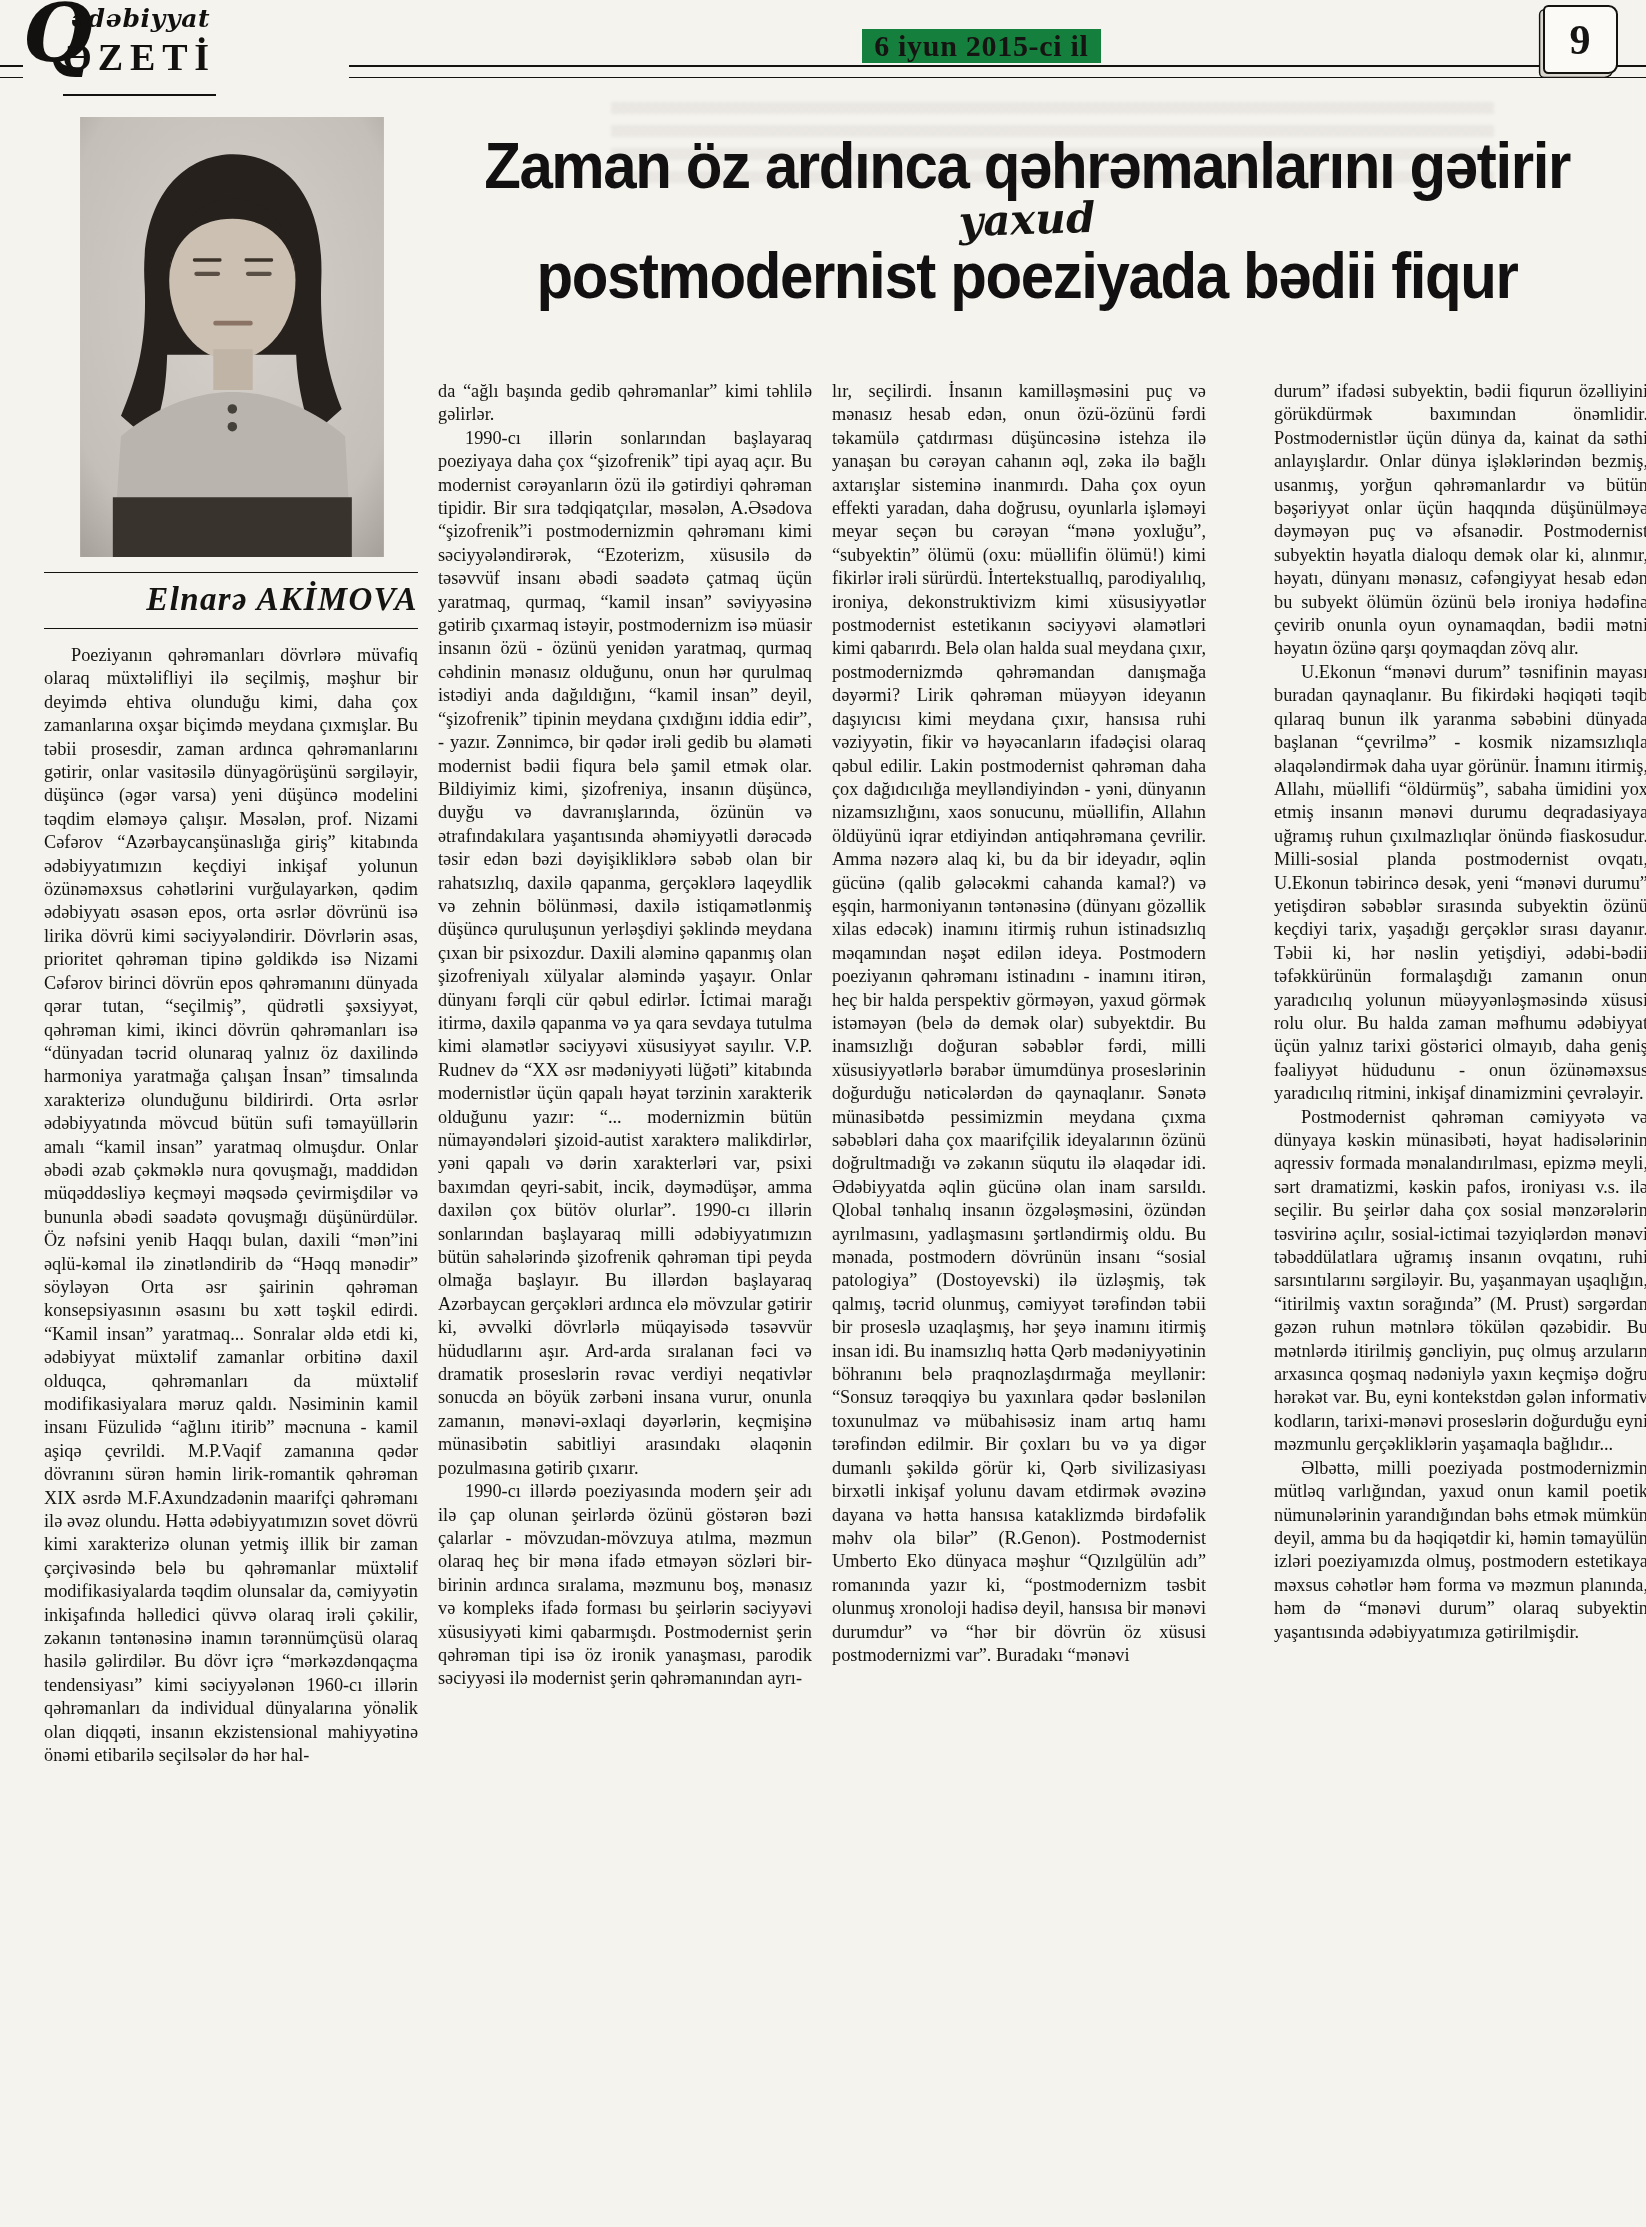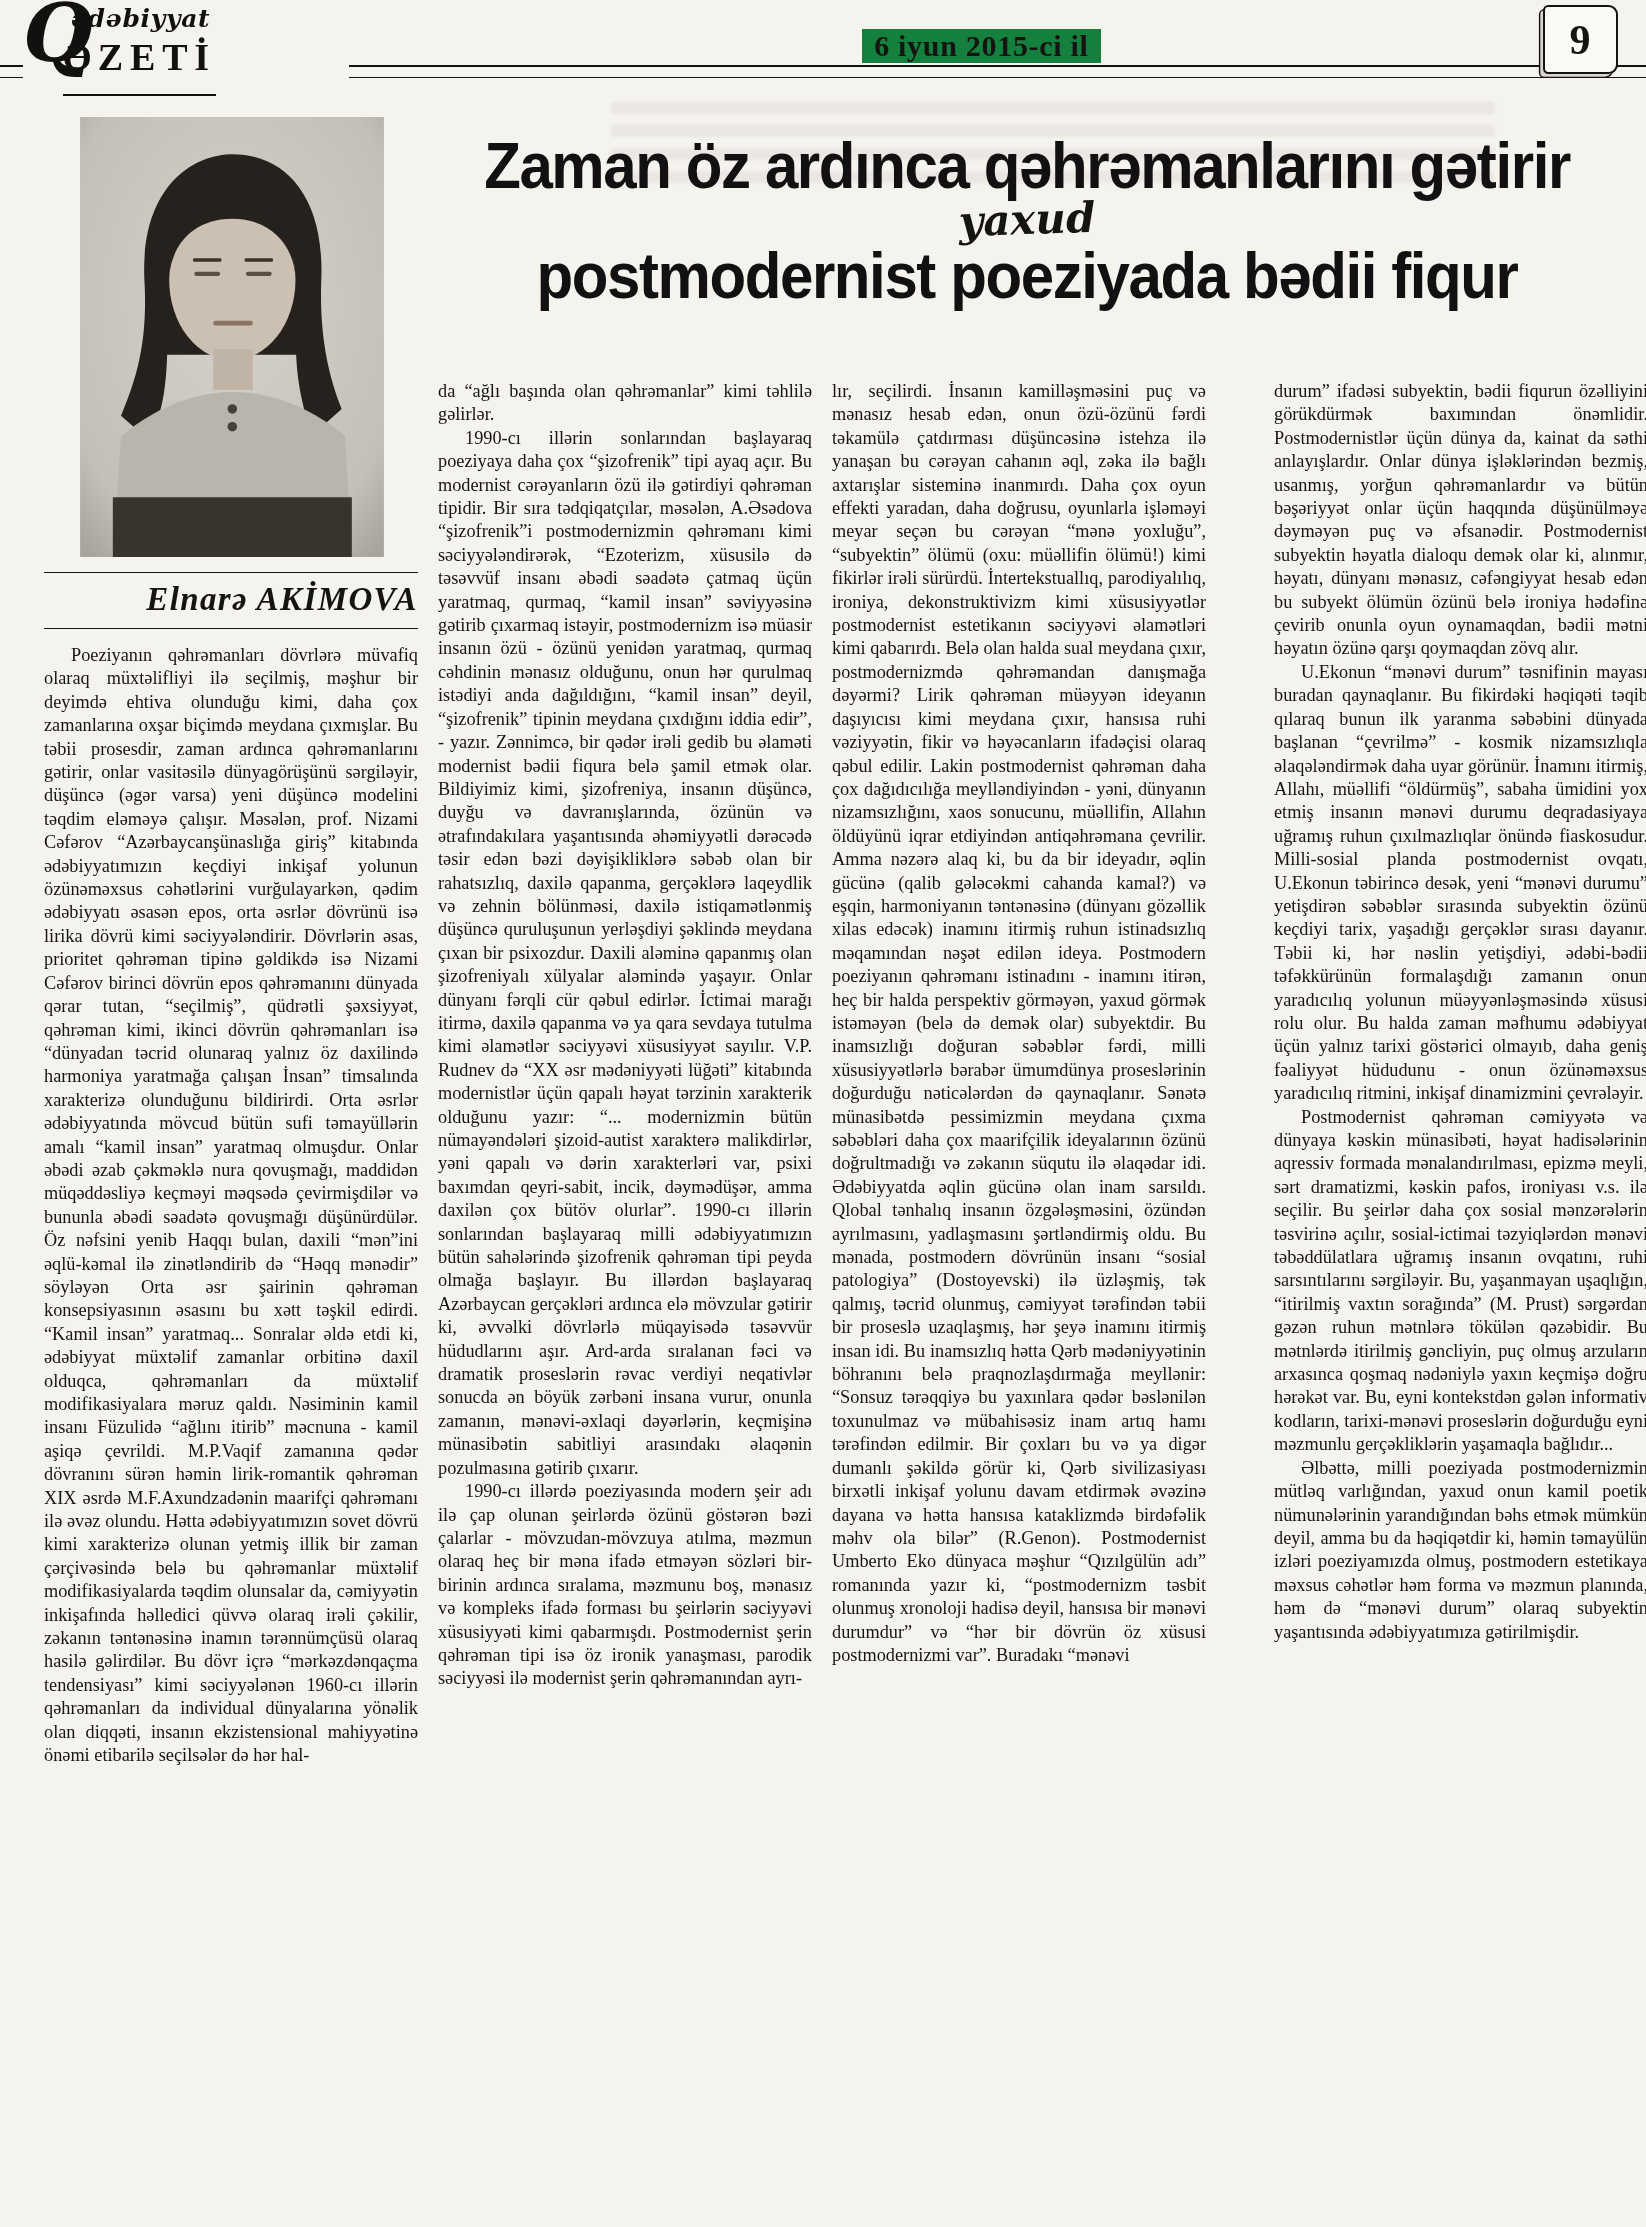--- a/index.html
+++ b/index.html
@@ -157,21 +157,21 @@
 </div>
 
 <div class="author-block">
   <span class="author-name">Elnarə AKİMOVA</span>
 </div>
 
 <div class="col first">
     <p class="">Poeziyanın qəhrəmanları dövrlərə müvafiq olaraq müxtəlifliyi ilə seçilmiş, məşhur bir deyimdə ehtiva olunduğu kimi, daha çox zamanlarına oxşar biçimdə meydana çıxmışlar. Bu təbii prosesdir, zaman ardınca qəhrəmanlarını gətirir, onlar vasitəsilə dünyagörüşünü sərgiləyir, düşüncə (əgər varsa) yeni düşüncə modelini təqdim eləməyə çalışır. Məsələn, prof. Nizami Cəfərov “Azərbaycanşünaslığa giriş” kitabında ədəbiyyatımızın keçdiyi inkişaf yolunun özünəməxsus cəhətlərini vurğulayarkən, qədim ədəbiyyatı əsasən epos, orta əsrlər dövrünü isə lirika dövrü kimi səciyyələndirir. Dövrlərin əsas, prioritet qəhrəman tipinə gəldikdə isə Nizami Cəfərov birinci dövrün epos qəhrəmanını dünyada qərar tutan, “seçilmiş”, qüdrətli şəxsiyyət, qəhrəman kimi, ikinci dövrün qəhrəmanları isə “dünyadan təcrid olunaraq yalnız öz daxilində harmoniya yaratmağa çalışan İnsan” timsalında xarakterizə olunduğunu bildirirdi. Orta əsrlər ədəbiyyatında mövcud bütün sufi təmayüllərin amalı “kamil insan” yaratmaq olmuşdur. Onlar əbədi əzab çəkməklə nura qovuşmağı, maddidən müqəddəsliyə keçməyi məqsədə çevirmişdilər və bununla əbədi səadətə qovuşmağı düşünürdülər. Öz nəfsini yenib Haqqı bulan, daxili “mən”ini əqlü-kəmal ilə zinətləndirib də “Həqq mənədir” söyləyən Orta əsr şairinin qəhrəman konsepsiyasının əsasını bu xətt təşkil edirdi. “Kamil insan” yaratmaq... Sonralar əldə etdi ki, ədəbiyyat müxtəlif zamanlar orbitinə daxil olduqca, qəhrəmanları da müxtəlif modifikasiyalara məruz qaldı. Nəsiminin kamil insanı Füzulidə “ağlını itirib” məcnuna - kamil aşiqə çevrildi. M.P.Vaqif zamanına qədər dövranını sürən həmin lirik-romantik qəhrəman XIX əsrdə M.F.Axundzadənin maarifçi qəhrəmanı ilə əvəz olundu. Hətta ədəbiyyatımızın sovet dövrü kimi xarakterizə olunan yetmiş illik bir zaman çərçivəsində belə bu qəhrəmanlar müxtəlif modifikasiyalarda təqdim olunsalar da, cəmiyyətin inkişafında həlledici qüvvə olaraq irəli çəkilir, zəkanın təntənəsinə inamın tərənnümçüsü olaraq hasilə gəlirdilər. Bu dövr içrə “mərkəzdənqaçma tendensiyası” kimi səciyyələnən 1960-cı illərin qəhrəmanları da individual dünyalarına yönəlik olan diqqəti, insanın ekzistensional mahiyyətinə önəmi etibarilə seçilsələr də hər hal-</p>
   </div>
 <div class="col c2">
-    <p class="cont">da “ağlı başında olan qəhrəmanlar” kimi təhlilə gəlirlər.</p>
+    <p class="cont">da “ağlı başında gedib qəhrəmanlar” kimi təhlilə gəlirlər.</p>
     <p class="">1990-cı illərin sonlarından başlayaraq poeziyaya daha çox “şizofrenik” tipi ayaq açır. Bu modernist cərəyanların özü ilə gətirdiyi qəhrəman tipidir. Bir sıra tədqiqatçılar, məsələn, A.Əsədova “şizofrenik”i postmodernizmin qəhrəmanı kimi səciyyələndirərək, “Ezoterizm, xüsusilə də təsəvvüf insanı əbədi səadətə çatmaq üçün yaratmaq, qurmaq, “kamil insan” səviyyəsinə gətirib çıxarmaq istəyir, postmodernizm isə müasir insanın özü - özünü yenidən yaratmaq, qurmaq cəhdinin mənasız olduğunu, onun hər qurulmaq istədiyi anda dağıldığını, “kamil insan” deyil, “şizofrenik” tipinin meydana çıxdığını iddia edir”, - yazır. Zənnimcə, bir qədər irəli gedib bu əlaməti modernist bədii fiqura belə şamil etmək olar. Bildiyimiz kimi, şizofreniya, insanın düşüncə, duyğu və davranışlarında, özünün və ətrafındakılara yaşantısında əhəmiyyətli dərəcədə təsir edən bəzi dəyişikliklərə səbəb olan bir rahatsızlıq, daxilə qapanma, gerçəklərə laqeydlik və zehnin bölünməsi, daxilə istiqamətlənmiş düşüncə quruluşunun yerləşdiyi şəklində meydana çıxan bir psixozdur. Daxili aləminə qapanmış olan şizofreniyalı xülyalar aləmində yaşayır. Onlar dünyanı fərqli cür qəbul edirlər. İctimai marağı itirmə, daxilə qapanma və ya qara sevdaya tutulma kimi əlamətlər səciyyəvi xüsusiyyət sayılır. V.P. Rudnev də “XX əsr mədəniyyəti lüğəti” kitabında modernistlər üçün qapalı həyat tərzinin xarakterik olduğunu yazır: “... modernizmin bütün nümayəndələri şizoid-autist xarakterə malikdirlər, yəni qapalı və dərin xarakterləri var, psixi baxımdan qeyri-sabit, incik, dəymədüşər, amma daxilən çox bütöv olurlar”. 1990-cı illərin sonlarından başlayaraq milli ədəbiyyatımızın bütün sahələrində şizofrenik qəhrəman tipi peyda olmağa başlayır. Bu illərdən başlayaraq Azərbaycan gerçəkləri ardınca elə mövzular gətirir ki, əvvəlki dövrlərlə müqayisədə təsəvvür hüdudlarını aşır. Ard-arda sıralanan fəci və dramatik proseslərin rəvac verdiyi neqativlər sonucda ən böyük zərbəni insana vurur, onunla zamanın, mənəvi-əxlaqi dəyərlərin, keçmişinə münasibətin sabitliyi arasındakı əlaqənin pozulmasına gətirib çıxarır.</p>
     <p class="">1990-cı illərdə poeziyasında modern şeir adı ilə çap olunan şeirlərdə özünü göstərən bəzi çalarlar - mövzudan-mövzuya atılma, məzmun olaraq heç bir məna ifadə etməyən sözləri bir-birinin ardınca sıralama, məzmunu boş, mənasız və kompleks ifadə forması bu şeirlərin səciyyəvi xüsusiyyəti kimi qabarmışdı. Postmodernist şerin qəhrəman tipi isə öz ironik yanaşması, parodik səciyyəsi ilə modernist şerin qəhrəmanından ayrı-</p>
   </div>
 <div class="col c3">
     <p class="cont">lır, seçilirdi. İnsanın kamilləşməsini puç və mənasız hesab edən, onun özü-özünü fərdi təkamülə çatdırması düşüncəsinə istehza ilə yanaşan bu cərəyan cahanın əql, zəka ilə bağlı axtarışlar sisteminə inanmırdı. Daha çox oyun effekti yaradan, daha doğrusu, oyunlarla işləməyi meyar seçən bu cərəyan “mənə yoxluğu”, “subyektin” ölümü (oxu: müəllifin ölümü!) kimi fikirlər irəli sürürdü. İntertekstuallıq, parodiyalılıq, ironiya, dekonstruktivizm kimi xüsusiyyətlər postmodernist estetikanın səciyyəvi əlamətləri kimi qabarırdı. Belə olan halda sual meydana çıxır, postmodernizmdə qəhrəmandan danışmağa dəyərmi? Lirik qəhrəman müəyyən ideyanın daşıyıcısı kimi meydana çıxır, hansısa ruhi vəziyyətin, fikir və həyəcanların ifadəçisi olaraq qəbul edilir. Lakin postmodernist qəhrəman daha çox dağıdıcılığa meylləndiyindən - yəni, dünyanın nizamsızlığını, xaos sonucunu, müəllifin, Allahın öldüyünü iqrar etdiyindən antiqəhrəmana çevrilir. Amma nəzərə alaq ki, bu da bir ideyadır, əqlin gücünə (qalib gələcəkmi cahanda kamal?) və eşqin, harmoniyanın təntənəsinə (dünyanı gözəllik xilas edəcək) inamını itirmiş ruhun istinadsızlıq məqamından nəşət edilən ideya. Postmodern poeziyanın qəhrəmanı istinadını - inamını itirən, heç bir halda perspektiv görməyən, yaxud görmək istəməyən (belə də demək olar) subyektdir. Bu inamsızlığı doğuran səbəblər fərdi, milli xüsusiyyətlərlə bərabər ümumdünya proseslərinin doğurduğu nəticələrdən də qaynaqlanır. Sənətə münasibətdə pessimizmin meydana çıxma səbəbləri daha çox maarifçilik ideyalarının özünü doğrultmadığı və zəkanın süqutu ilə əlaqədar idi. Ədəbiyyatda əqlin gücünə olan inam sarsıldı. Qlobal tənhalıq insanın özgələşməsini, özündən ayrılmasını, yadlaşmasını şərtləndirmiş oldu. Bu mənada, postmodern dövrünün insanı “sosial patologiya” (Dostoyevski) ilə üzləşmiş, tək qalmış, təcrid olunmuş, cəmiyyət tərəfindən təbii bir proseslə uzaqlaşmış, hər şeyə inamını itirmiş insan idi. Bu inamsızlıq hətta Qərb mədəniyyətinin böhranını belə praqnozlaşdırmağa meyllənir: “Sonsuz tərəqqiyə bu yaxınlara qədər bəslənilən toxunulmaz və mübahisəsiz inam artıq hamı tərəfindən edilmir. Bir çoxları bu və ya digər dumanlı şəkildə görür ki, Qərb sivilizasiyası birxətli inkişaf yolunu davam etdirmək əvəzinə dayana və hətta hansısa kataklizmdə birdəfəlik məhv ola bilər” (R.Genon). Postmodernist Umberto Eko dünyaca məşhur “Qızılgülün adı” romanında yazır ki, “postmodernizm təsbit olunmuş xronoloji hadisə deyil, hansısa bir mənəvi durumdur” və “hər bir dövrün öz xüsusi postmodernizmi var”. Buradakı “mənəvi</p>
   </div>
 <div class="col c4">
     <p class="cont">durum” ifadəsi subyektin, bədii fiqurun özəlliyini görükdürmək baxımından önəmlidir. Postmodernistlər üçün dünya da, kainat da səthi anlayışlardır. Onlar dünya işləklərindən bezmiş, usanmış, yorğun qəhrəmanlardır və bütün bəşəriyyət onlar üçün haqqında düşünülməyə dəyməyən puç və əfsanədir. Postmodernist subyektin həyatla dialoqu demək olar ki, alınmır, həyatı, dünyanı mənasız, cəfəngiyyat hesab edən bu subyekt ölümün özünü belə ironiya hədəfinə çevirib onunla oyun oynamaqdan, bədii mətni həyatın özünə qarşı qoymaqdan zövq alır.</p>
     <p class="">U.Ekonun “mənəvi durum” təsnifinin mayası buradan qaynaqlanır. Bu fikirdəki həqiqəti təqib qılaraq bunun ilk yaranma səbəbini dünyada başlanan “çevrilmə” - kosmik nizamsızlıqla əlaqələndirmək daha uyar görünür. İnamını itirmiş, Allahı, müəllifi “öldürmüş”, sabaha ümidini yox etmiş insanın mənəvi durumu deqradasiyaya uğramış ruhun çıxılmazlıqlar önündə fiaskosudur. Milli-sosial planda postmodernist ovqatı, U.Ekonun təbirincə desək, yeni “mənəvi durumu” yetişdirən səbəblər sırasında subyektin özünü keçdiyi tarix, yaşadığı gerçəklər sırası dayanır. Təbii ki, hər nəslin yetişdiyi, ədəbi-bədii təfəkkürünün formalaşdığı zamanın onun yaradıcılıq yolunun müəyyənləşməsində xüsusi rolu olur. Bu halda zaman məfhumu ədəbiyyat üçün yalnız tarixi göstərici olmayıb, daha geniş fəaliyyət hüdudunu - onun özünəməxsus yaradıcılıq ritmini, inkişaf dinamizmini çevrələyir.</p>
     <p class="">Postmodernist qəhrəman cəmiyyətə və dünyaya kəskin münasibəti, həyat hadisələrinin aqressiv formada mənalandırılması, epizmə meyli, sərt dramatizmi, kəskin pafos, ironiyası v.s. ilə seçilir. Bu şeirlər daha çox sosial mənzərələrin təsvirinə açılır, sosial-ictimai təzyiqlərdən mənəvi təbəddülatlara uğramış insanın ovqatını, ruhi sarsıntılarını sərgiləyir. Bu, yaşanmayan uşaqlığın, “itirilmiş vaxtın sorağında” (M. Prust) sərgərdan gəzən ruhun mətnlərə tökülən qəzəbidir. Bu mətnlərdə itirilmiş gəncliyin, puç olmuş arzuların arxasınca qoşmaq nədəniylə yaxın keçmişə doğru hərəkət var. Bu, eyni kontekstdən gələn informativ kodların, tarixi-mənəvi proseslərin doğurduğu eyni məzmunlu gerçəkliklərin yaşamaqla bağlıdır...</p>

